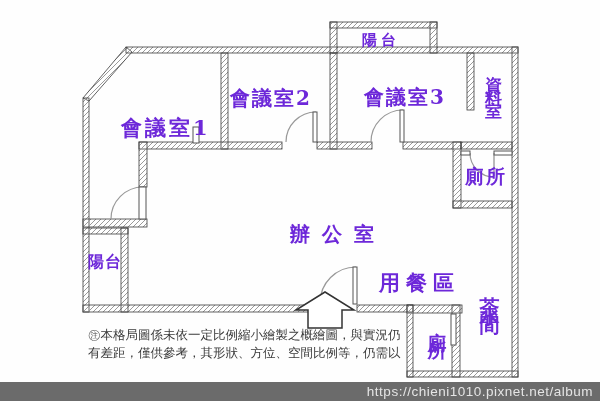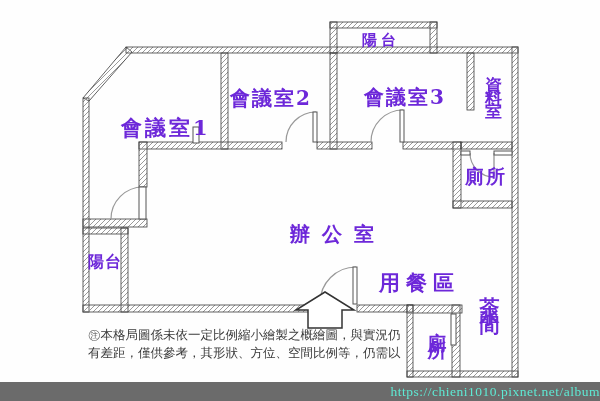--- a/index.html
+++ b/index.html
@@ -19,22 +19,22 @@
   .note{
     position:absolute;left:88px;top:327px;color:#3a3a3a;
     font-size:12.5px;line-height:17.5px;font-weight:500;
     font-family:Liberation Serif, serif;
   }
   .footer-bar{
     position:absolute;left:0;bottom:0;width:600px;height:19px;
     background:#6b6b6b;display:flex;align-items:center;justify-content:flex-end;
   }
   .footer-bar span{
-    color:#5eead4;font-family:Liberation Serif, serif;
-    font-size:13.5px;letter-spacing:0.5px;
+    color:#e5e5e5;font-family:Liberation Sans, sans-serif;
+    font-size:13.5px;padding-right:7px;letter-spacing:0.5px;
   }
 </style>
 </head>
 <body>
 
 <div class="stage">
 
   <svg class="plan-svg" width="600" height="382" viewBox="0 0 600 382">
     <defs>
       <pattern id="hatch" width="5" height="5" patternUnits="userSpaceOnUse">

